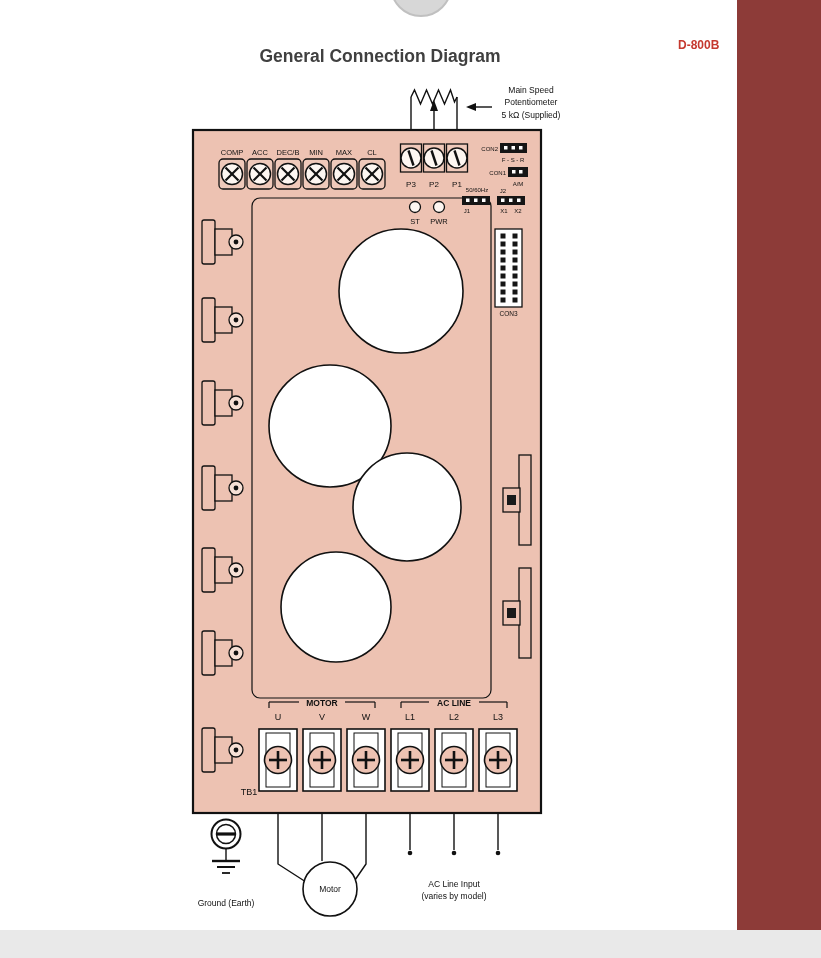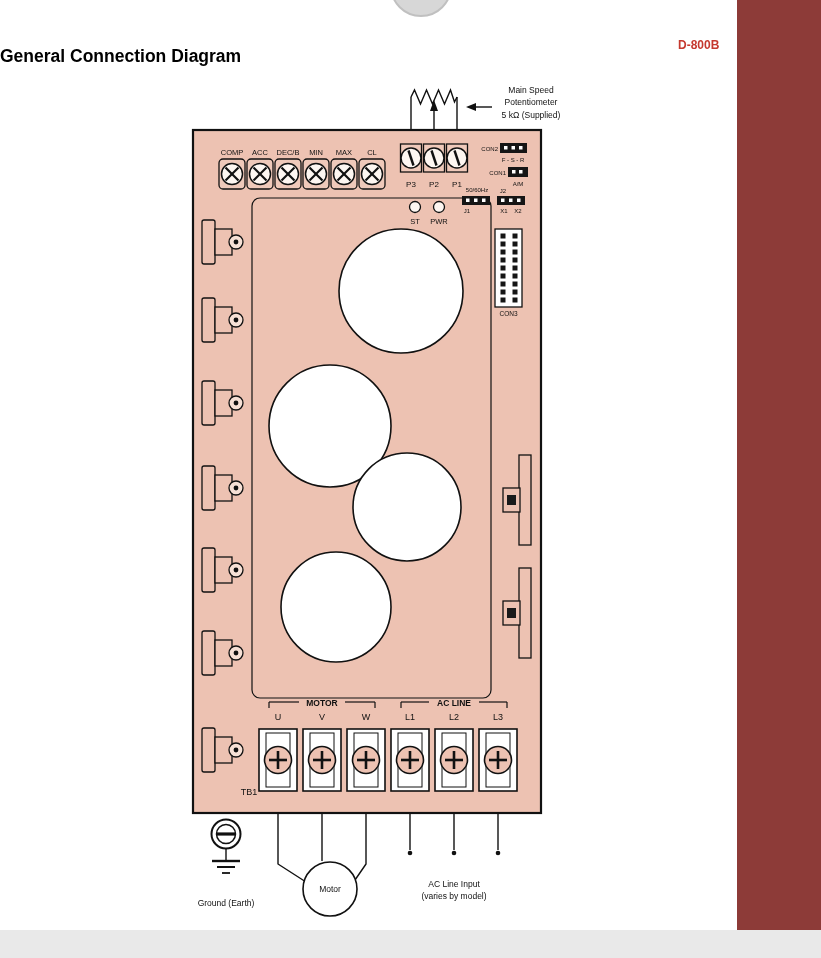--- a/index.html
+++ b/index.html
@@ -1,21 +1,21 @@
 <!DOCTYPE html>
 <html><head>
 <meta charset="utf-8">
 <style>
   html,body{margin:0;padding:0;background:#ffffff;}
   #page{position:relative;width:821px;height:958px;background:#ffffff;overflow:hidden;
         font-family:"Liberation Sans", sans-serif;}
   #side-bar{position:absolute;left:737px;top:0;width:84px;height:930px;background:#8d3b38;}
   #footer-strip{position:absolute;left:0;top:930px;width:821px;height:28px;background:#e9e9e9;}
-  #page-title{position:absolute;left:0;top:46px;width:760px;text-align:left;
-              font-size:17.5px;font-weight:bold;color:#000000;}
+  #page-title{position:absolute;left:0;top:46px;width:760px;text-align:center;
+              font-size:17.5px;font-weight:bold;color:#404040;}
   #doc-code{position:absolute;left:678px;top:38px;font-size:12px;font-weight:bold;color:#c5392f;}
   svg{position:absolute;left:0;top:0;}
   svg text{font-family:"Liberation Sans", sans-serif;fill:#111;}
   .lbl7{font-size:7.5px;}
   .lbl8{font-size:8px;}
   .lbl6{font-size:6px;}
   .lbl65{font-size:6.5px;}
   .lbl9{font-size:9px;}
   .lbl85{font-size:8.5px;}
   .grp{font-size:8.5px;font-weight:bold;}

